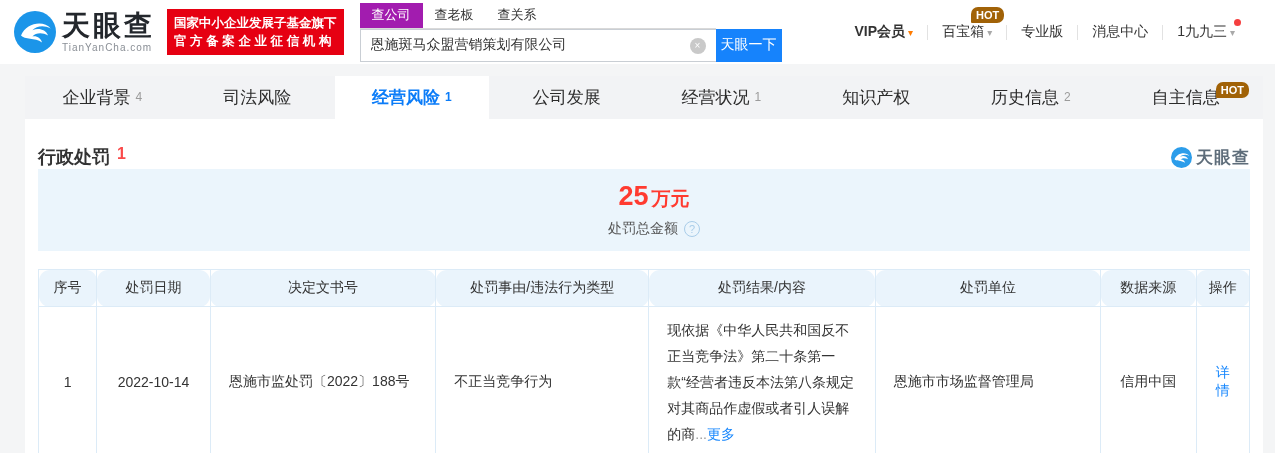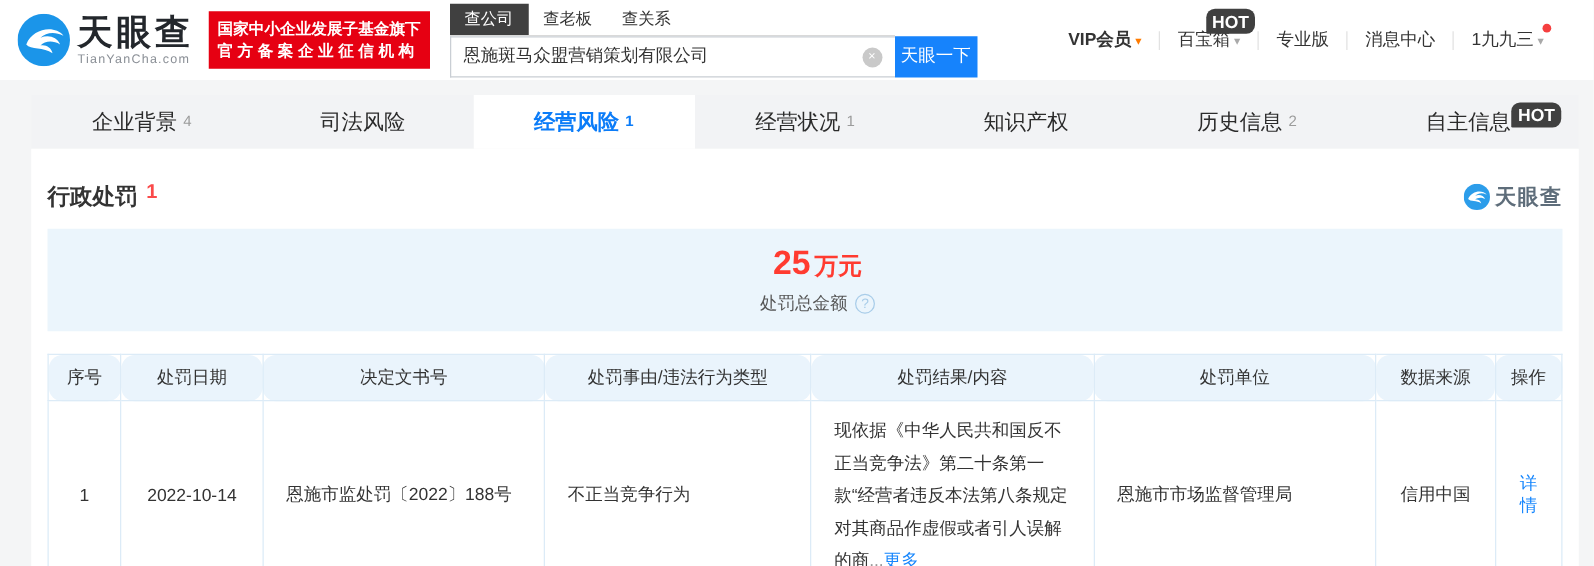--- a/index.html
+++ b/index.html
@@ -15,52 +15,52 @@
   .logo-txt { margin-left:6px; display:flex; flex-direction:column; line-height:1; }
   .logo-name { font-size:28px; font-weight:bold; color:#23272c; letter-spacing:3px; }
   .logo-domain { font-size:10px; color:#8a8f96; letter-spacing:1px; margin-top:3px; }
   .gov-badge { margin-left:12px; background:#e60012; color:#fff; padding:5px 7px; line-height:1.45; }
   .gov-badge .l1 { font-size:12.5px; font-weight:bold; white-space:nowrap;text-align:center; }
   .gov-badge .l2 { font-size:12.5px; font-weight:bold; letter-spacing:3.6px; white-space:nowrap; }
   
   .search { margin-left:16px; width:422px; }
   .search-tabs { display:flex; align-items:flex-end; border-bottom:1px solid #d9d9d9; width:356px; }
   .stab { font-size:13px; padding:3px 12px 4px; color:#333; cursor:pointer; white-space:nowrap; }
-  .stab.active { background:#404040; color:#fff; }
+  .stab.active { background:#a21caf; color:#fff; }
   .search-row { display:flex; position:relative; }
   .search-input { width:356px; height:33px; border:1px solid #c9ced4; border-right:none; padding:0 32px 0 10px; font-size:14px; color:#333; outline:none; font-family:inherit; }
   .clear-btn { position:absolute; left:330px; top:9px; width:16px; height:16px; border-radius:50%; background:#c9c9c9; color:#fff; font-size:10px; line-height:16px; text-align:center; cursor:pointer; }
   .search-btn { width:66px; height:33px; background:#1683fc; color:#fff; border:none; font-size:14px; cursor:pointer; font-family:inherit; }
   
   .usernav { margin-left:auto; display:flex; align-items:center; white-space:nowrap; }
   .usep { width:1px; height:15px; background:#e2e2e2; margin:0 14px; }
   .vip { color:#ff7b00; font-weight:bold; font-size:15px; cursor:pointer; }
   .caret { font-size:10px; color:#a9a9a9; margin-left:3px; }
   .vip .caret { color:#ff7b00; }
   .unav-item { font-size:14px; color:#333; cursor:pointer; position:relative; }
-  .hot-badge { position:absolute; top:-16px; right:-12px; background:#404040; color:#fff; font-size:14px; font-weight:bold; padding:2px 5px; border-radius:7px 7px 7px 1px; }
+  .hot-badge { position:absolute; top:-16px; right:-12px; background:#a16207; color:#fff; font-size:11px; font-weight:bold; padding:2px 5px; border-radius:7px 7px 7px 1px; }
   .red-dot { position:absolute; top:-4px; right:8px; width:7px; height:7px; border-radius:50%; background:#f53f3f; }
   .uname { padding-right:14px; }
   
   .tabbar { margin:12px 12px 0 25px; height:43px; background:#f2f3f5; display:flex; }
   .mtab { flex:1; display:flex; align-items:center; justify-content:center; font-size:17px; color:#2b2b2b; cursor:pointer; position:relative; }
   .mtab .cnt { font-size:12px; color:#9b9b9b; margin-left:5px; position:relative; top:-1px; }
   .mtab.active { background:#fff; color:#0b7cf8; font-weight:bold; }
   .mtab.active .cnt { color:#0b7cf8; }
   .mtab .hot-badge { top:6px; right:14px; }
   
   .card { margin:0 12px 0 25px; background:#fff; height:334px; padding:26px 13px 0; overflow:hidden; }
   .sec-head { display:flex; }
   .sec-title { font-size:18px; font-weight:bold; color:#333; }
   .sec-count { font-size:16px; font-weight:bold; color:#fa4a4a; margin-left:7px; }
   .watermark { margin-left:auto; display:flex; align-items:center; opacity:.92; }
   .watermark svg { width:21px; height:21px; }
   .wm-txt { font-size:17px; font-weight:bold; color:#51616f; margin-left:4px; letter-spacing:1px; }
   
-  .summary { margin-top:14px; background:#ebf5fc; height:82px; display:flex; flex-direction:column; align-items:center; justify-content:center;padding-left:20px; }
+  .summary { background:#ebf5fc; height:82px; display:flex; flex-direction:column; align-items:center; justify-content:center;padding-left:20px; }
   .amt-line { line-height:1; }
   .amt-num { font-size:27px; font-weight:bold; color:#ff3b30; }
   .amt-unit { font-size:19px; font-weight:bold; color:#ff3b30; margin-left:3px; }
   .amt-label { margin-top:10px; font-size:14px; color:#555; display:flex; align-items:center; }
   .q-icon { width:16px; height:16px; border:1px solid #a9cde9; color:#a9cde9; border-radius:50%; font-size:11px; line-height:14px; text-align:center; margin-left:6px; cursor:pointer; }
   
   table { width:100%; border-collapse:collapse; margin-top:18px; table-layout:fixed; }
   th, td { border:1px solid #dcebf7; font-size:14px; color:#333; }
   th { background:#eaf4fc; font-weight:normal; height:37px; text-align:center; padding:0 6px;border-radius:11px; }
   td { height:108px; vertical-align:middle; padding:10px 18px; text-align:center; }
@@ -126,20 +126,23 @@
   <div class="mtab">
     <span>企业背景</span>
       <span class="cnt">4</span>
   </div>
   <div class="mtab">
     <span>司法风险</span>
   </div>
   <div class="mtab active">
     <span>经营风险</span>
       <span class="cnt">1</span>
+  </div>
+  <div class="mtab">
+    <span>公司发展</span>
   </div>
   <div class="mtab">
     <span>经营状况</span>
       <span class="cnt">1</span>
   </div>
   <div class="mtab">
     <span>知识产权</span>
   </div>
   <div class="mtab">
     <span>历史信息</span>

